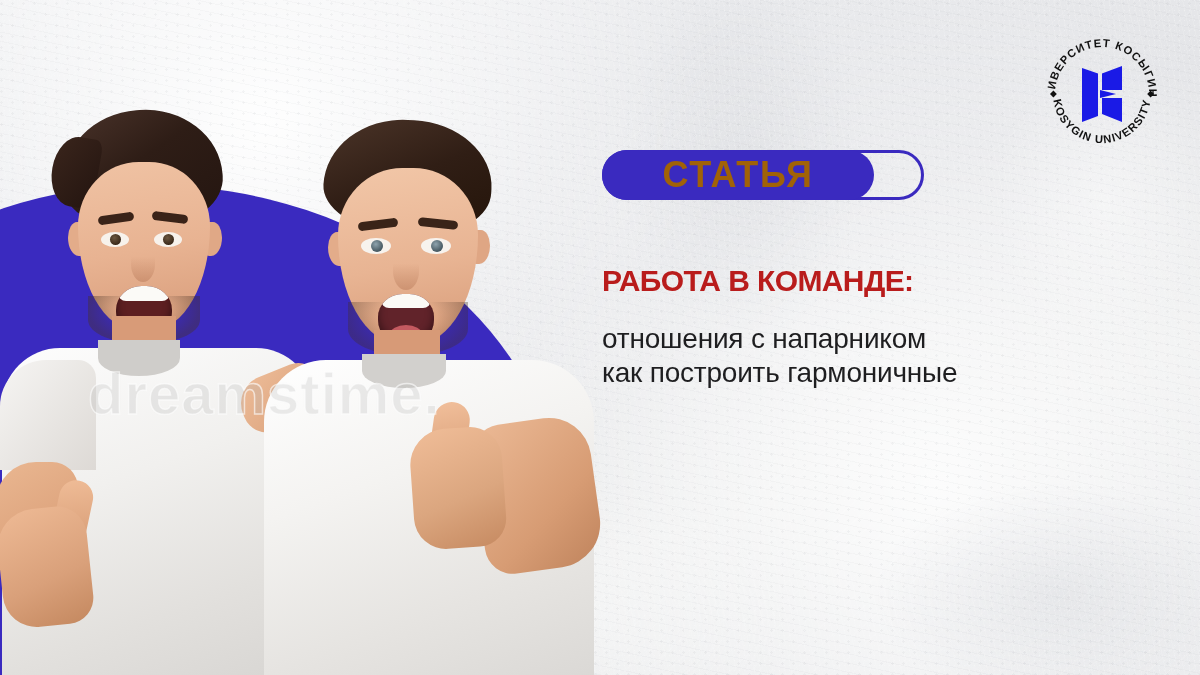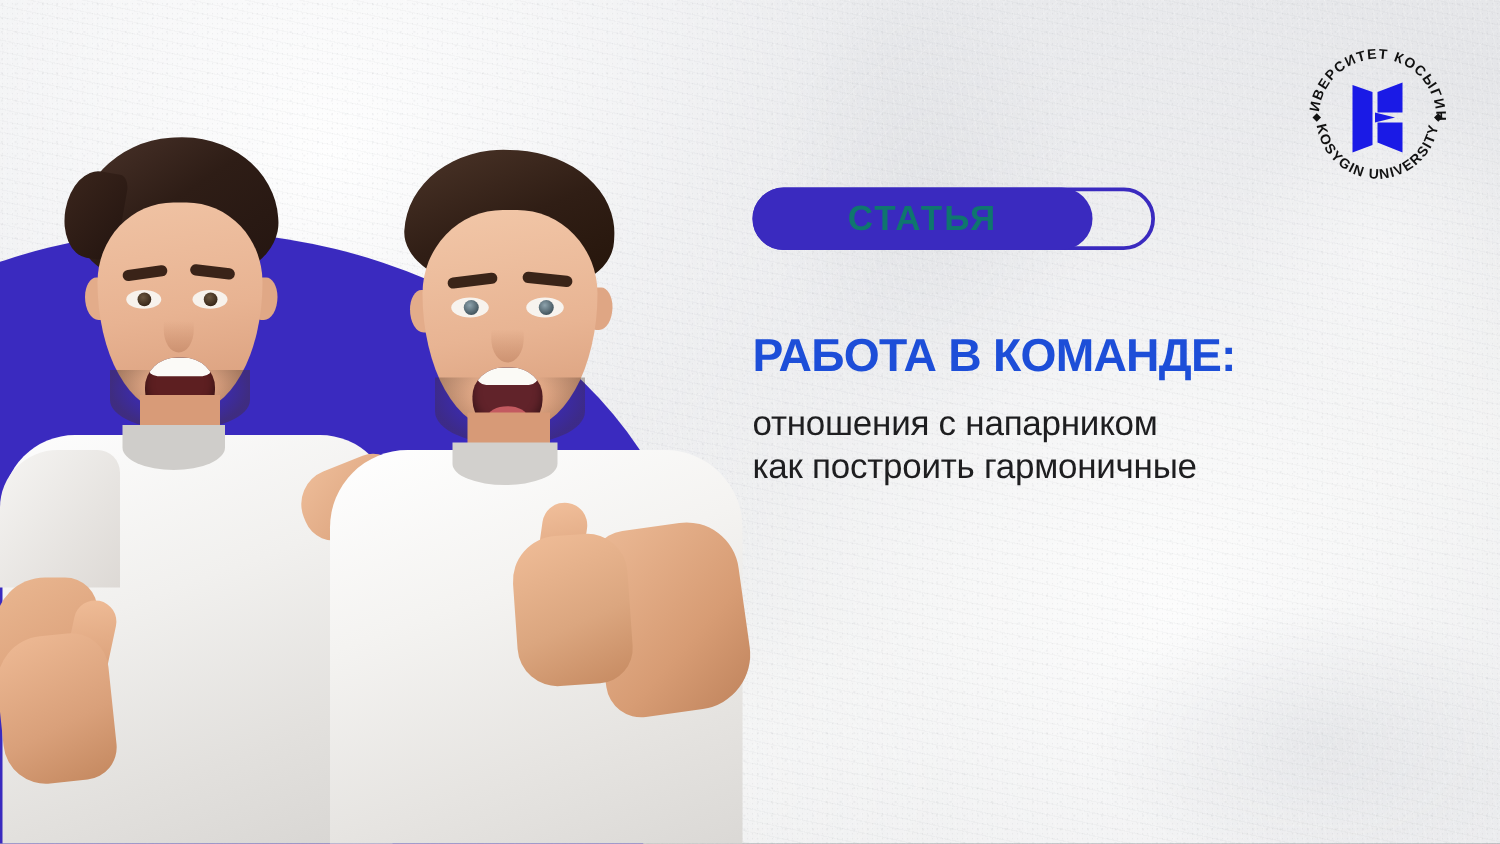--- a/index.html
+++ b/index.html
@@ -281,36 +281,36 @@
     border-radius: 25px;
     box-sizing: border-box;
   }
   .badge-label {
     position: absolute;
     left: 0; top: 0;
     width: 272px; height: 50px;
     display: flex;
     align-items: center;
     justify-content: center;
-    color: #0f766e;
+    color: #a16207;
     font-family: "Liberation Sans", sans-serif;
     font-weight: 700;
-    font-size: 28px;
+    font-size: 36px;
     letter-spacing: 1.6px;
   }
 
   
   .headline {
     position: absolute;
     left: 602px;
     top: 266px;
-    color: #1d4ed8;
+    color: #b91c1c;
     font-family: "Liberation Sans", sans-serif;
     font-weight: 700;
-    font-size: 37px;
+    font-size: 30px;
     letter-spacing: -0.6px;
     line-height: 1;
     white-space: nowrap;
   }
   .subtitle {
     position: absolute;
     left: 602px;
     top: 322px;
     color: #1e1e20;
     font-family: "Liberation Sans", sans-serif;
@@ -384,20 +384,21 @@
         <div class="teeth"></div>
         <div class="tongue"></div>
       </div>
       <div class="neck"></div>
       <div class="shirt"></div>
       <div class="arm-r"></div>
       <div class="thumb-r"></div>
       <div class="hand-r"></div>
     </div>
 
+    <div class="watermark">dreamstime.</div>
   </div>
 
   <div class="badge-wrap">
     <div class="badge-outline"></div>
     <div class="badge-fill"></div>
     <div class="badge-label">СТАТЬЯ</div>
   </div>
 
   <div class="headline">РАБОТА В КОМАНДЕ:</div>
 

